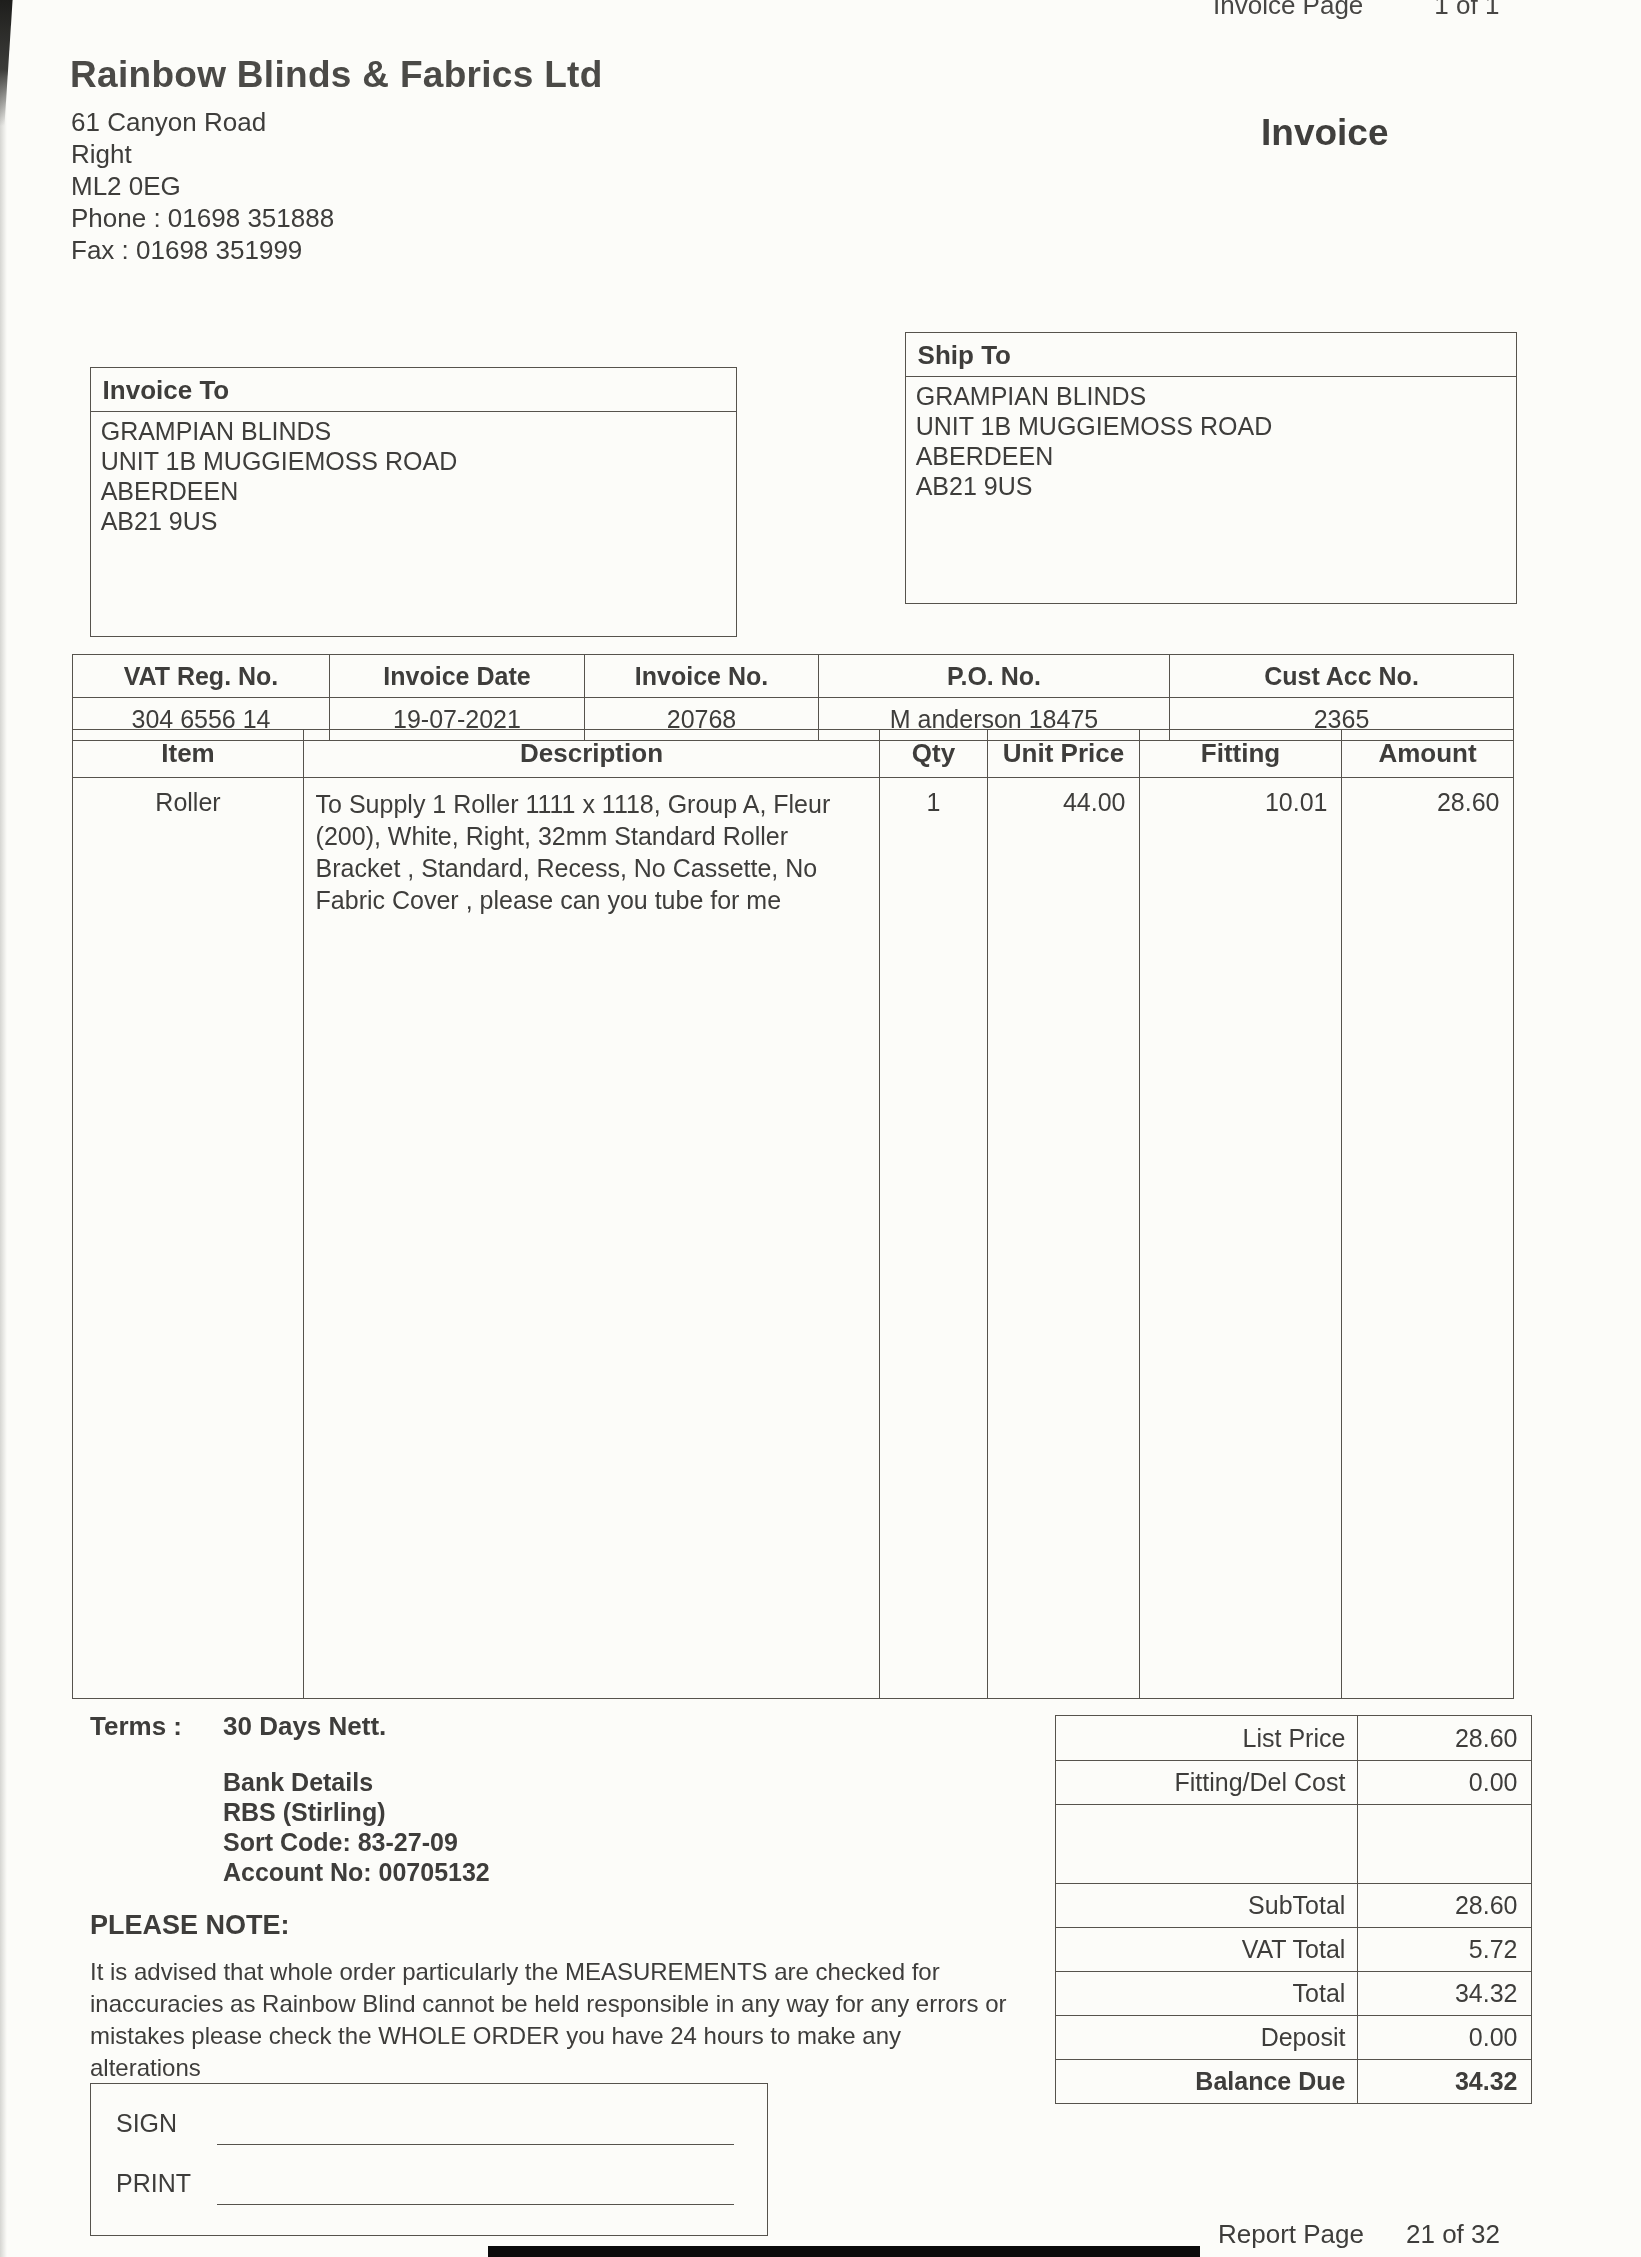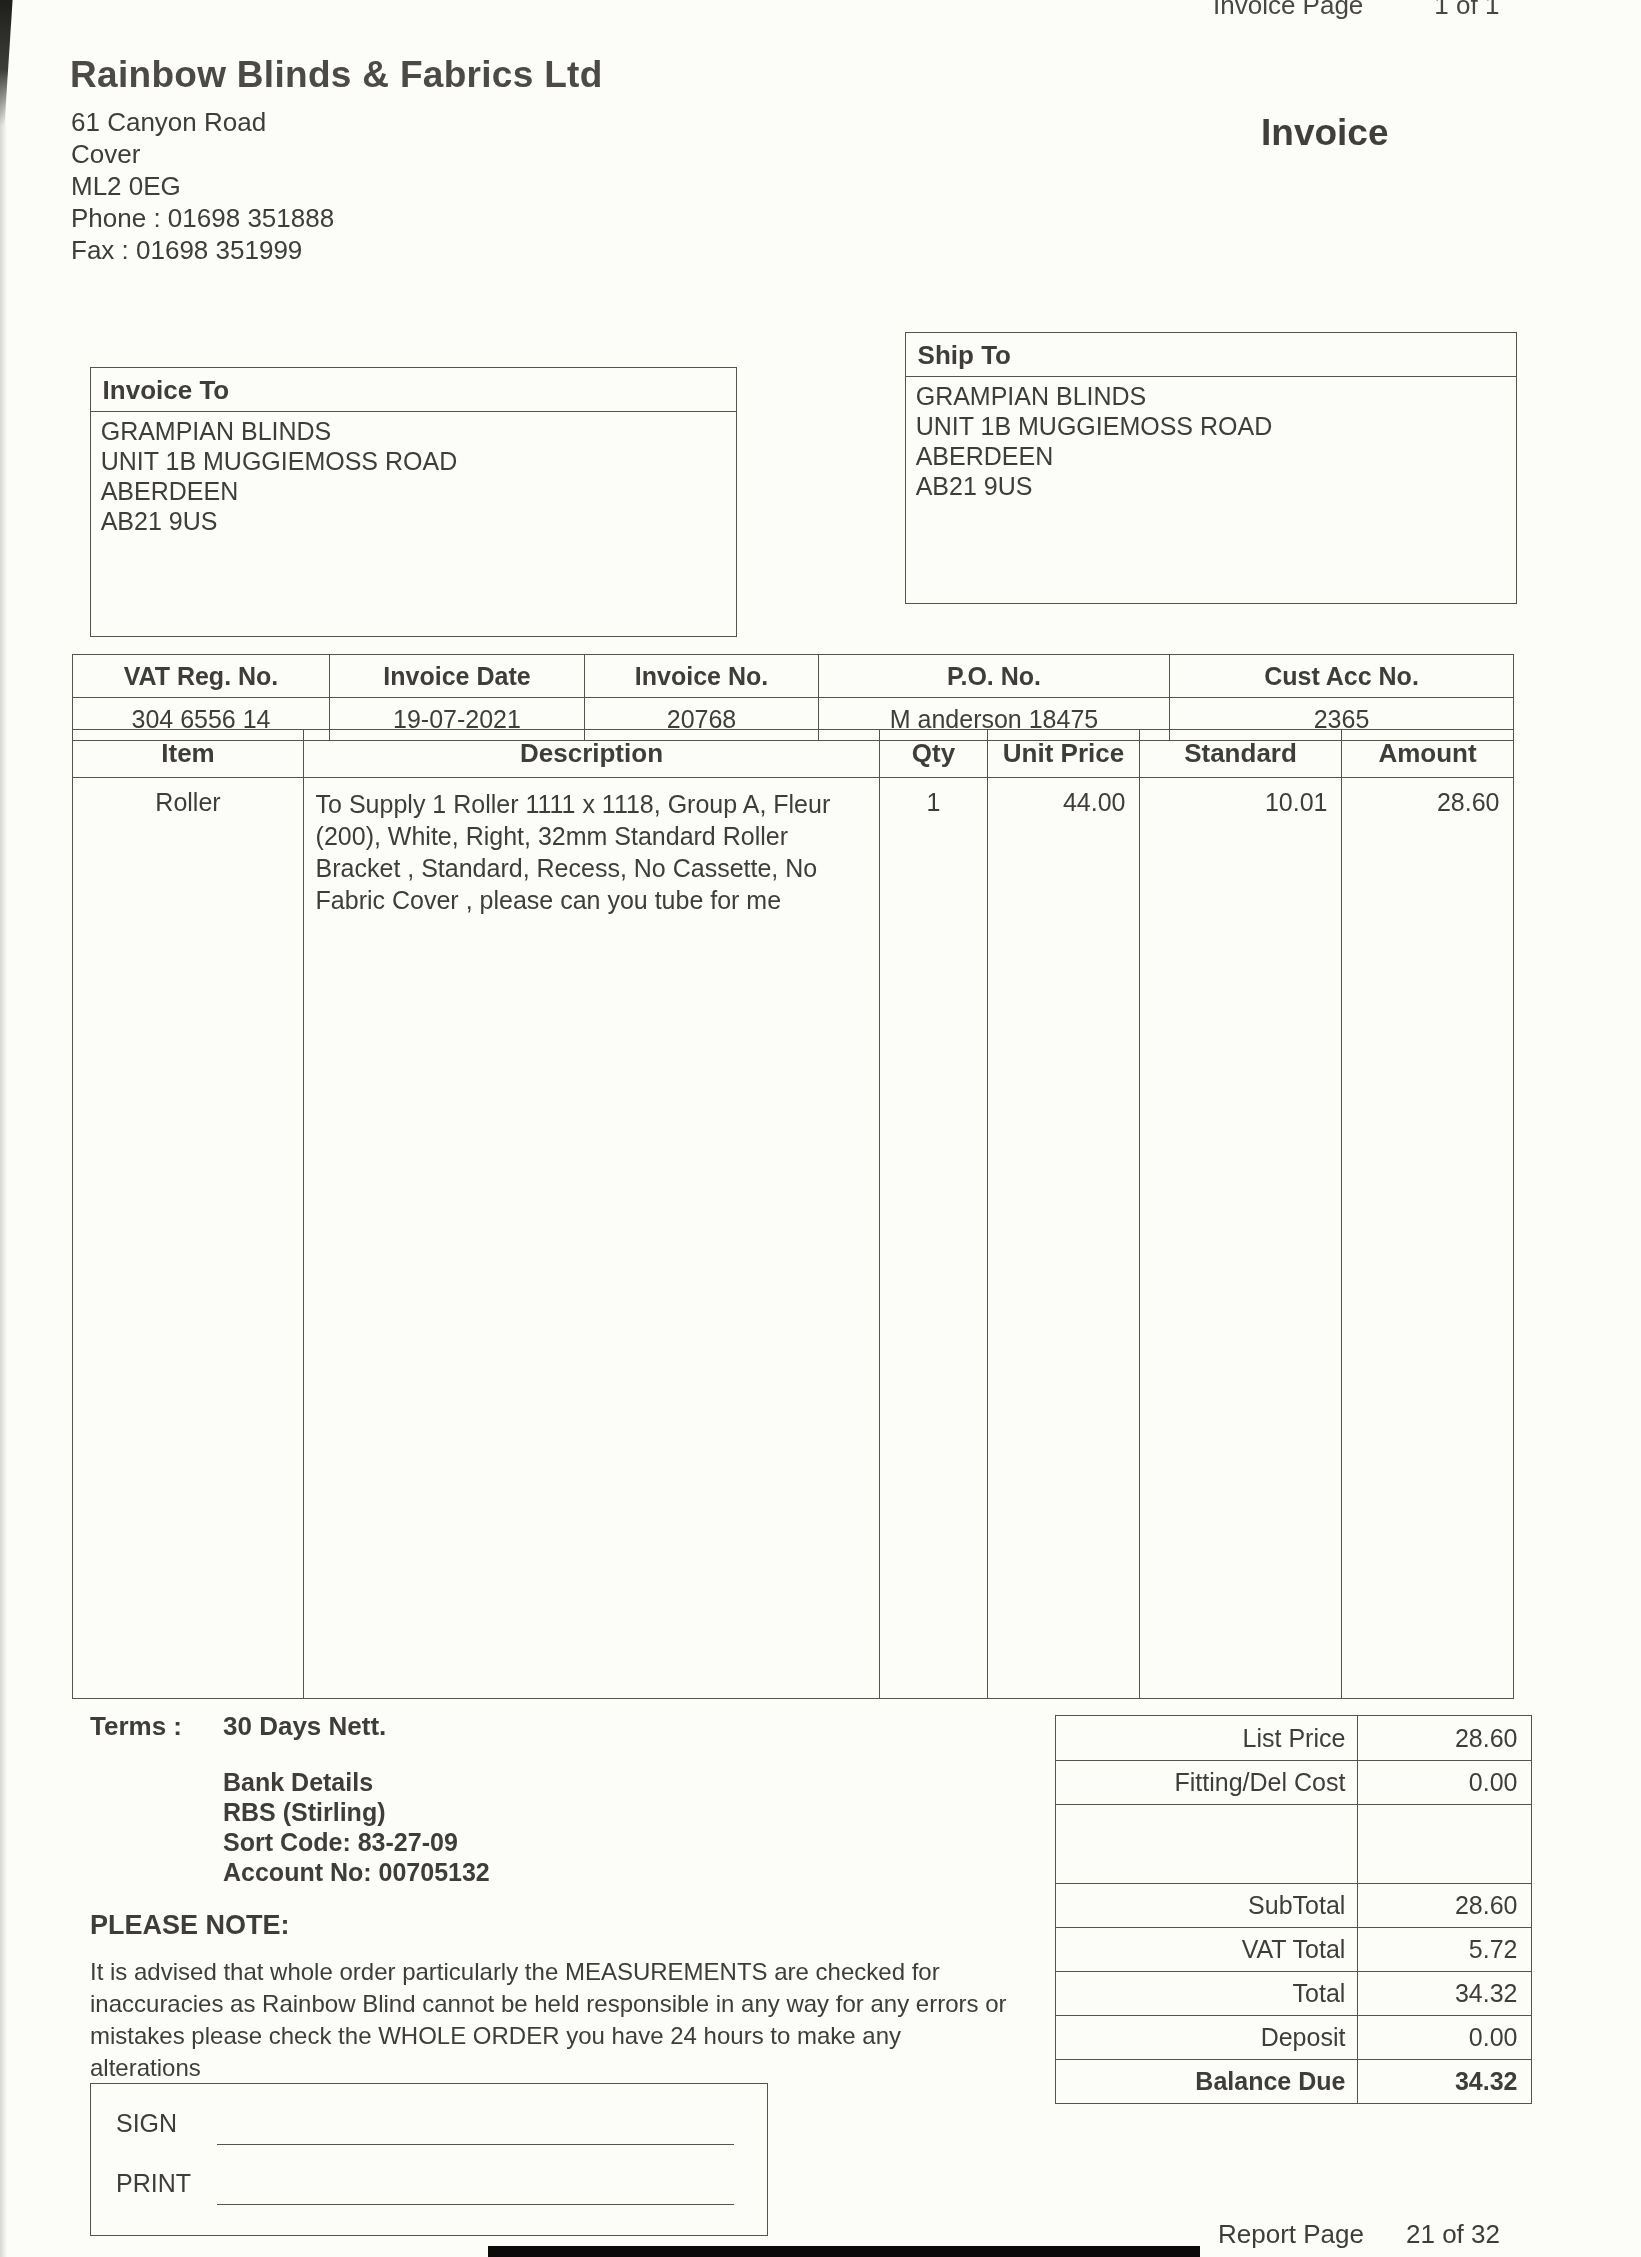--- a/index.html
+++ b/index.html
@@ -104,21 +104,21 @@
     <div class="page-head-inner">
       <span>Invoice Page</span>
       <span>1 of 1</span>
     </div>
   </div>
 
   <div class="company-name">Rainbow Blinds &amp; Fabrics Ltd</div>
 
   <div class="company-address">
     <div>61 Canyon Road</div>
-    <div>Cover</div>
+    <div>Right</div>
     <div>ML2 0EG</div>
     <div>Phone : 01698 351888</div>
     <div>Fax : 01698 351999</div>
   </div>
 
   <div class="doc-title">Invoice</div>
 
   <div class="addr-box invoice-to">
     <div class="addr-box-title">Invoice To</div>
     <div class="addr-box-body">
@@ -155,21 +155,21 @@
       <div class="mc c4">2365</div>
     </div>
   </div>
 
   <div class="items-table">
     <div class="it-row it-head">
       <div class="ic col-item">Item</div>
       <div class="ic col-desc">Description</div>
       <div class="ic col-qty">Qty</div>
       <div class="ic col-price">Unit Price</div>
-      <div class="ic col-disc">Standard</div>
+      <div class="ic col-disc">Fitting</div>
       <div class="ic col-amt">Amount</div>
     </div>
     <div class="it-row it-body">
       <div class="ic col-item cell-item">Roller</div>
       <div class="ic col-desc cell-desc">To Supply 1 Roller 1111 x 1118, Group A, Fleur (200), White, Right, 32mm Standard Roller Bracket , Standard, Recess, No Cassette, No Fabric Cover , please can you tube for me</div>
       <div class="ic col-qty cell-qty">1</div>
       <div class="ic col-price cell-num">44.00</div>
       <div class="ic col-disc cell-num">10.01</div>
       <div class="ic col-amt cell-num">28.60</div>
     </div>

